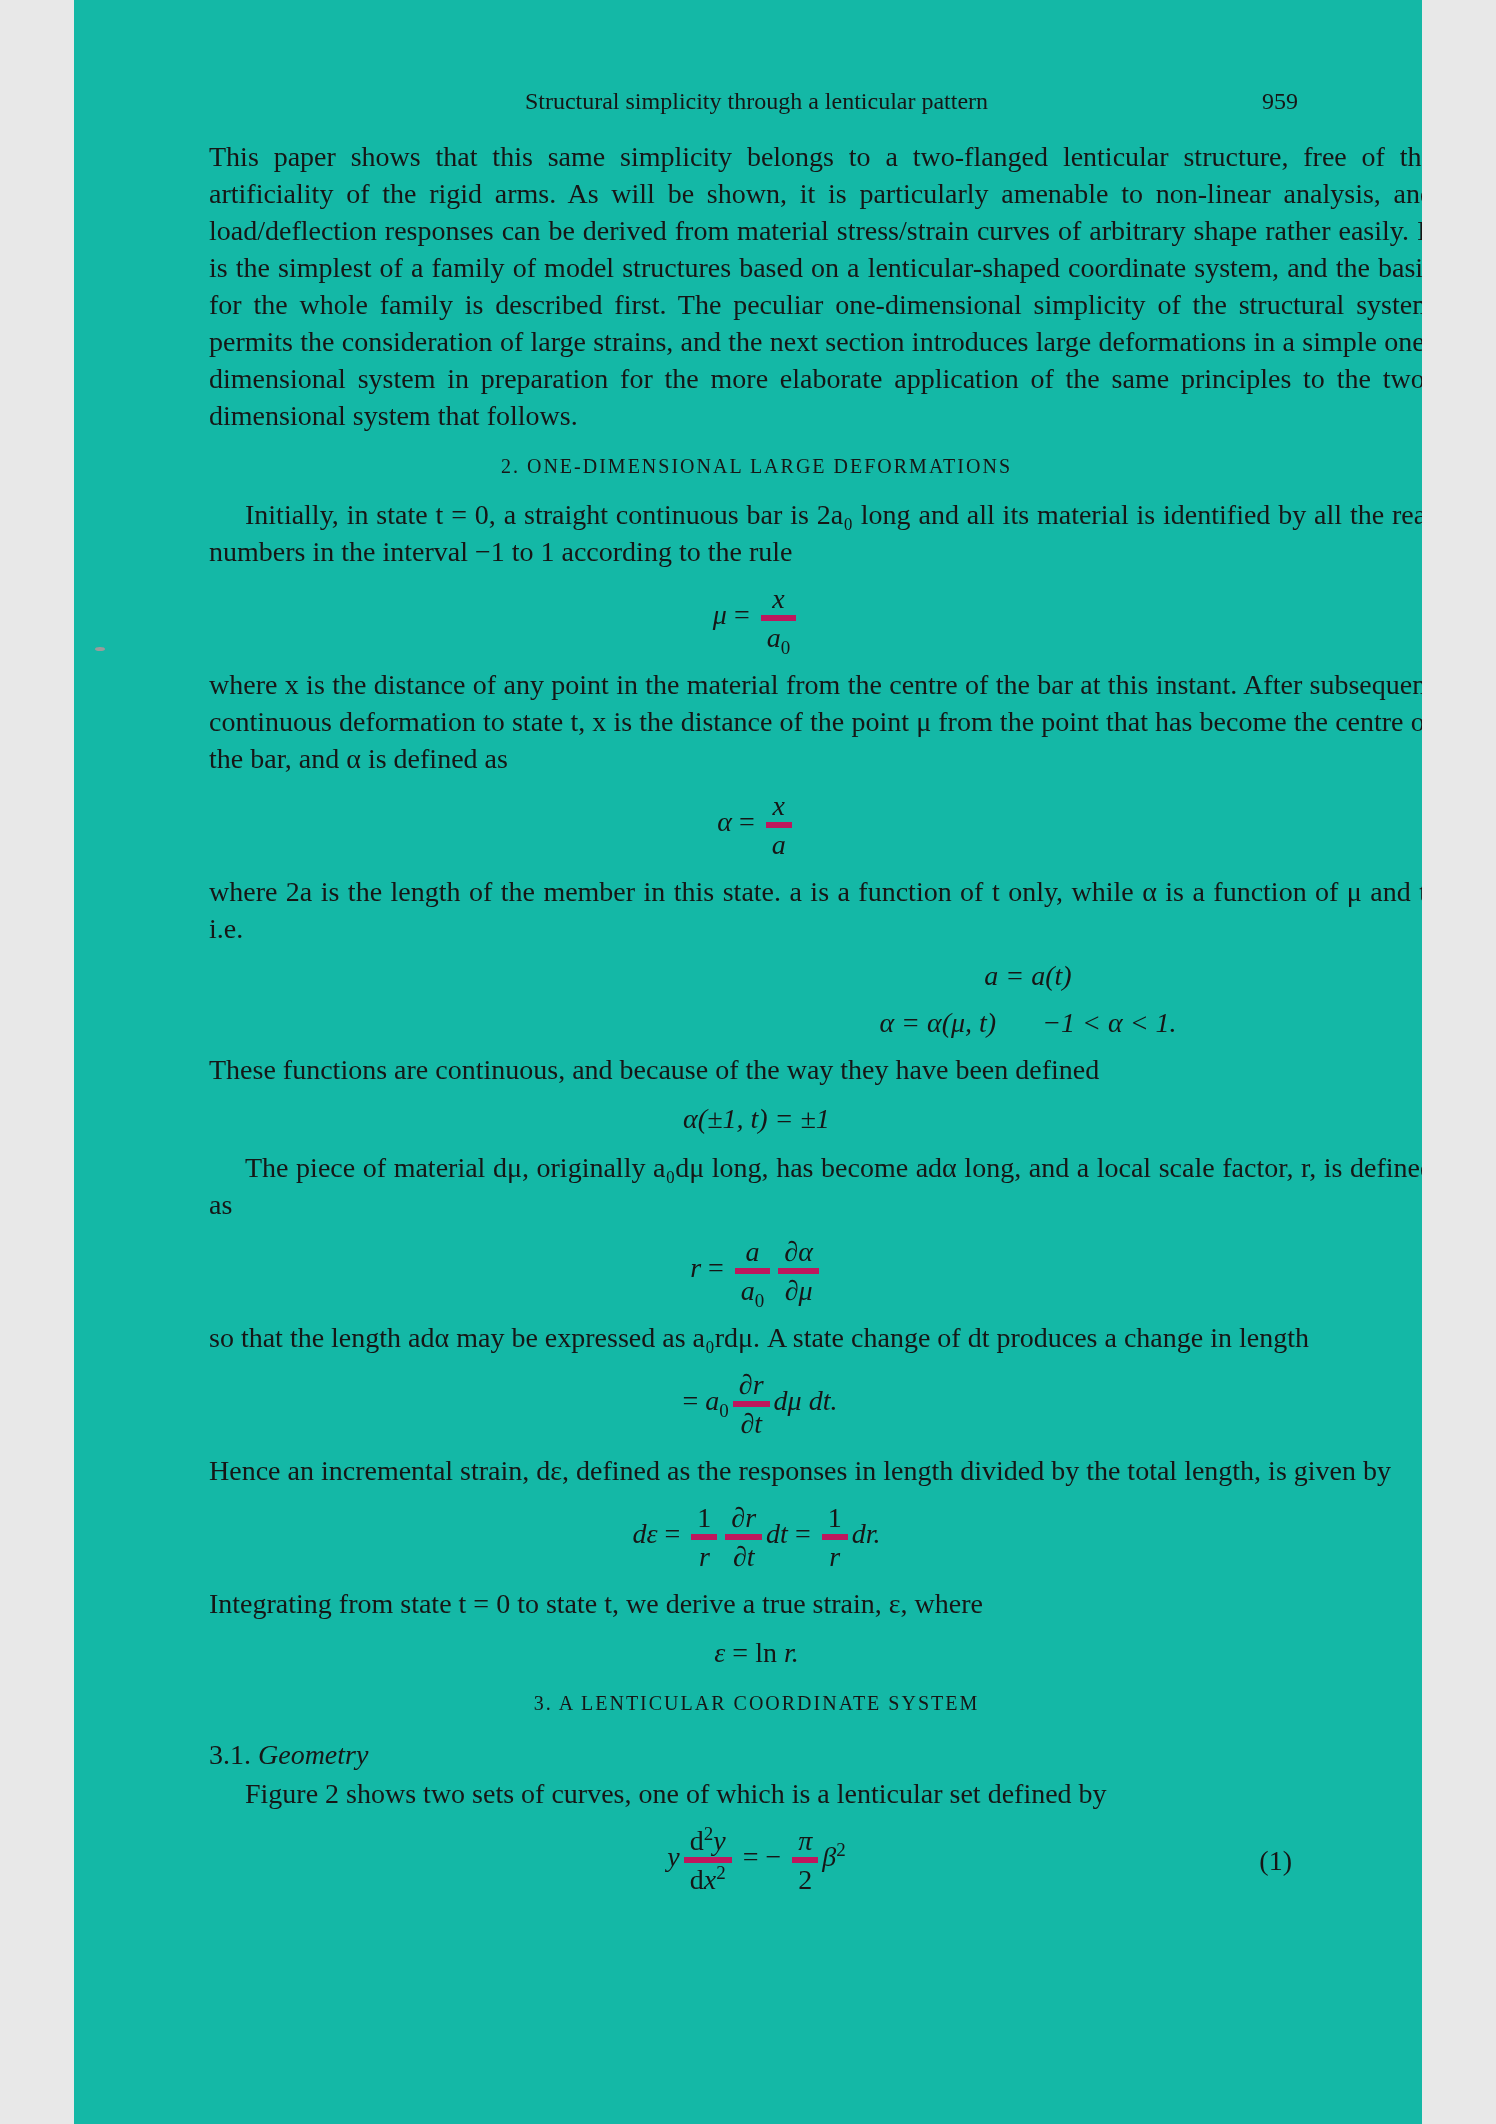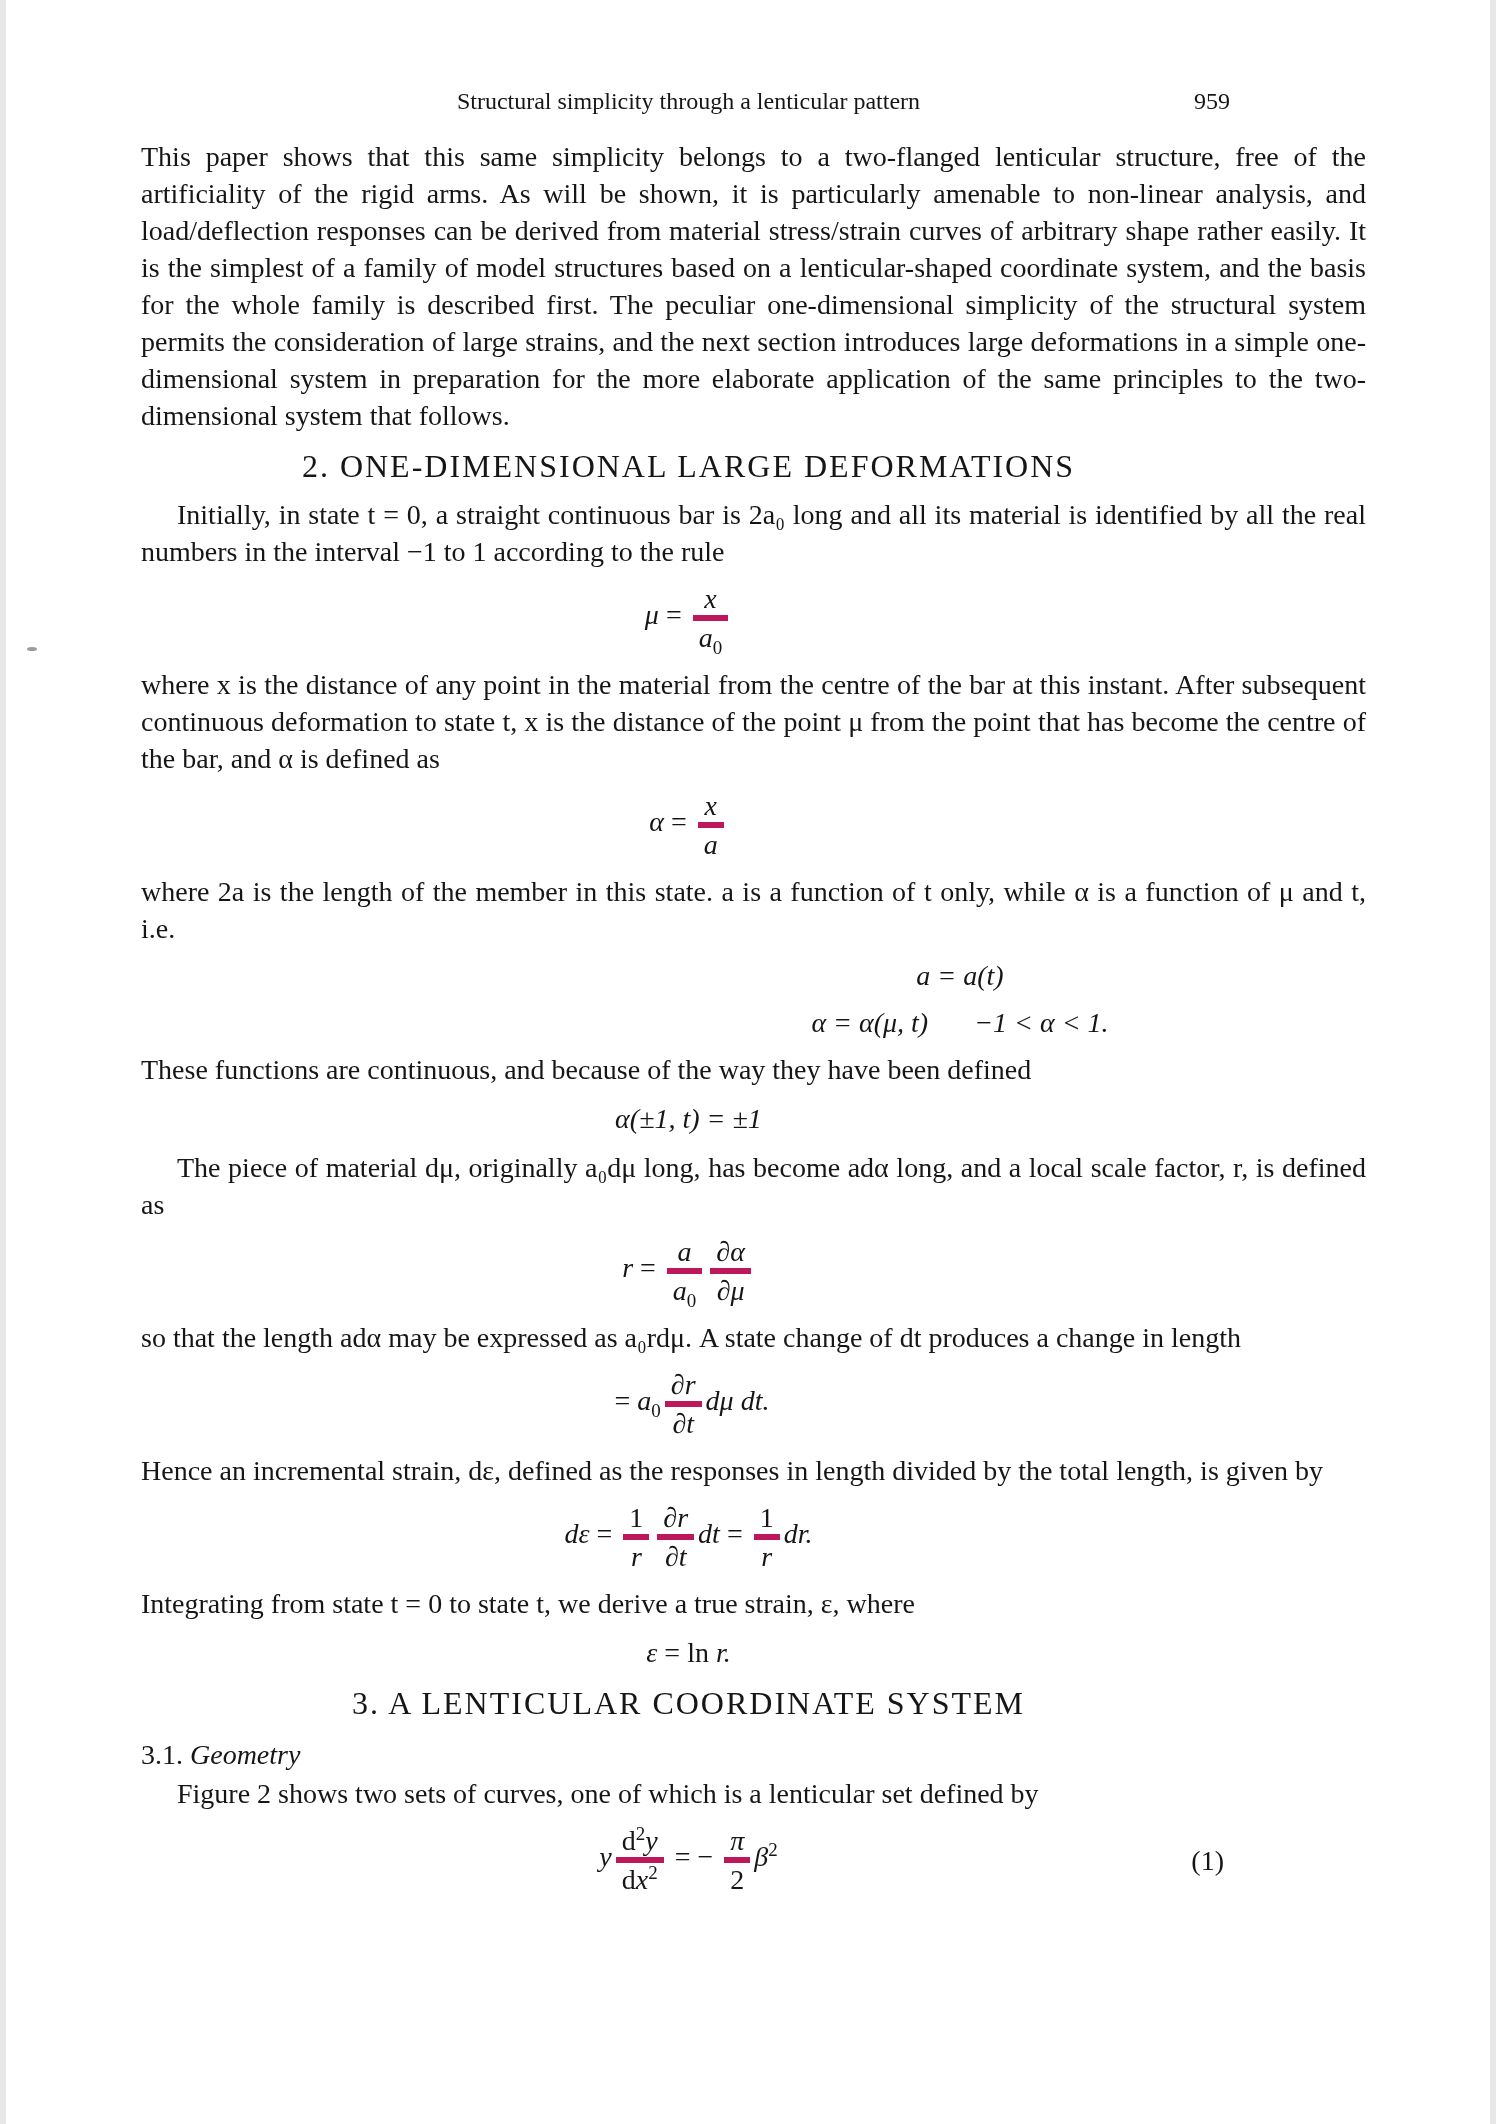--- a/index.html
+++ b/index.html
@@ -1,37 +1,37 @@
 <!DOCTYPE html>
 <html><head>
 <meta charset="utf-8">
 <style>
   html,body { margin:0; padding:0; background:#e8e8e8; }
   .page {
     position:relative;
-    width:1484px; height:2124px;
-    background:#ffffff;
+    width:1348px; height:2124px;
+    background:#14b8a6;
     color:#161616;
     font-family:"Liberation Serif","DejaVu Serif",serif;
     overflow:hidden;
     margin:0 auto;
   }
   .header { position:absolute; top:86px; left:135px; width:1225px; font-size:24px; line-height:30px; }
   .running-title { text-align:center; padding-right:130px; }
   .page-number { position:absolute; top:0; left:1053px; }
 
   .content {
     position:absolute; top:138px; left:135px; width:1225px;
     font-size:28px; line-height:37px; text-align:justify;
   }
   p { margin:0; }
   .indent { text-indent:36px; }
 
   .section-heading {
-    font-size:32px; line-height:34px; font-weight:normal;
+    font-size:20px; line-height:34px; font-weight:normal;
     letter-spacing:2px; text-align:center; padding-right:130px;
     margin:15px 0 13px;
   }
   .subsection { margin:16px 0 2px; text-align:left;font-family:Liberation Serif, serif; }
   .ital { font-style:italic; }
 
   .equation {
     position:relative;
     text-align:center; padding-right:130px;
     margin:12px 0; line-height:37px;

